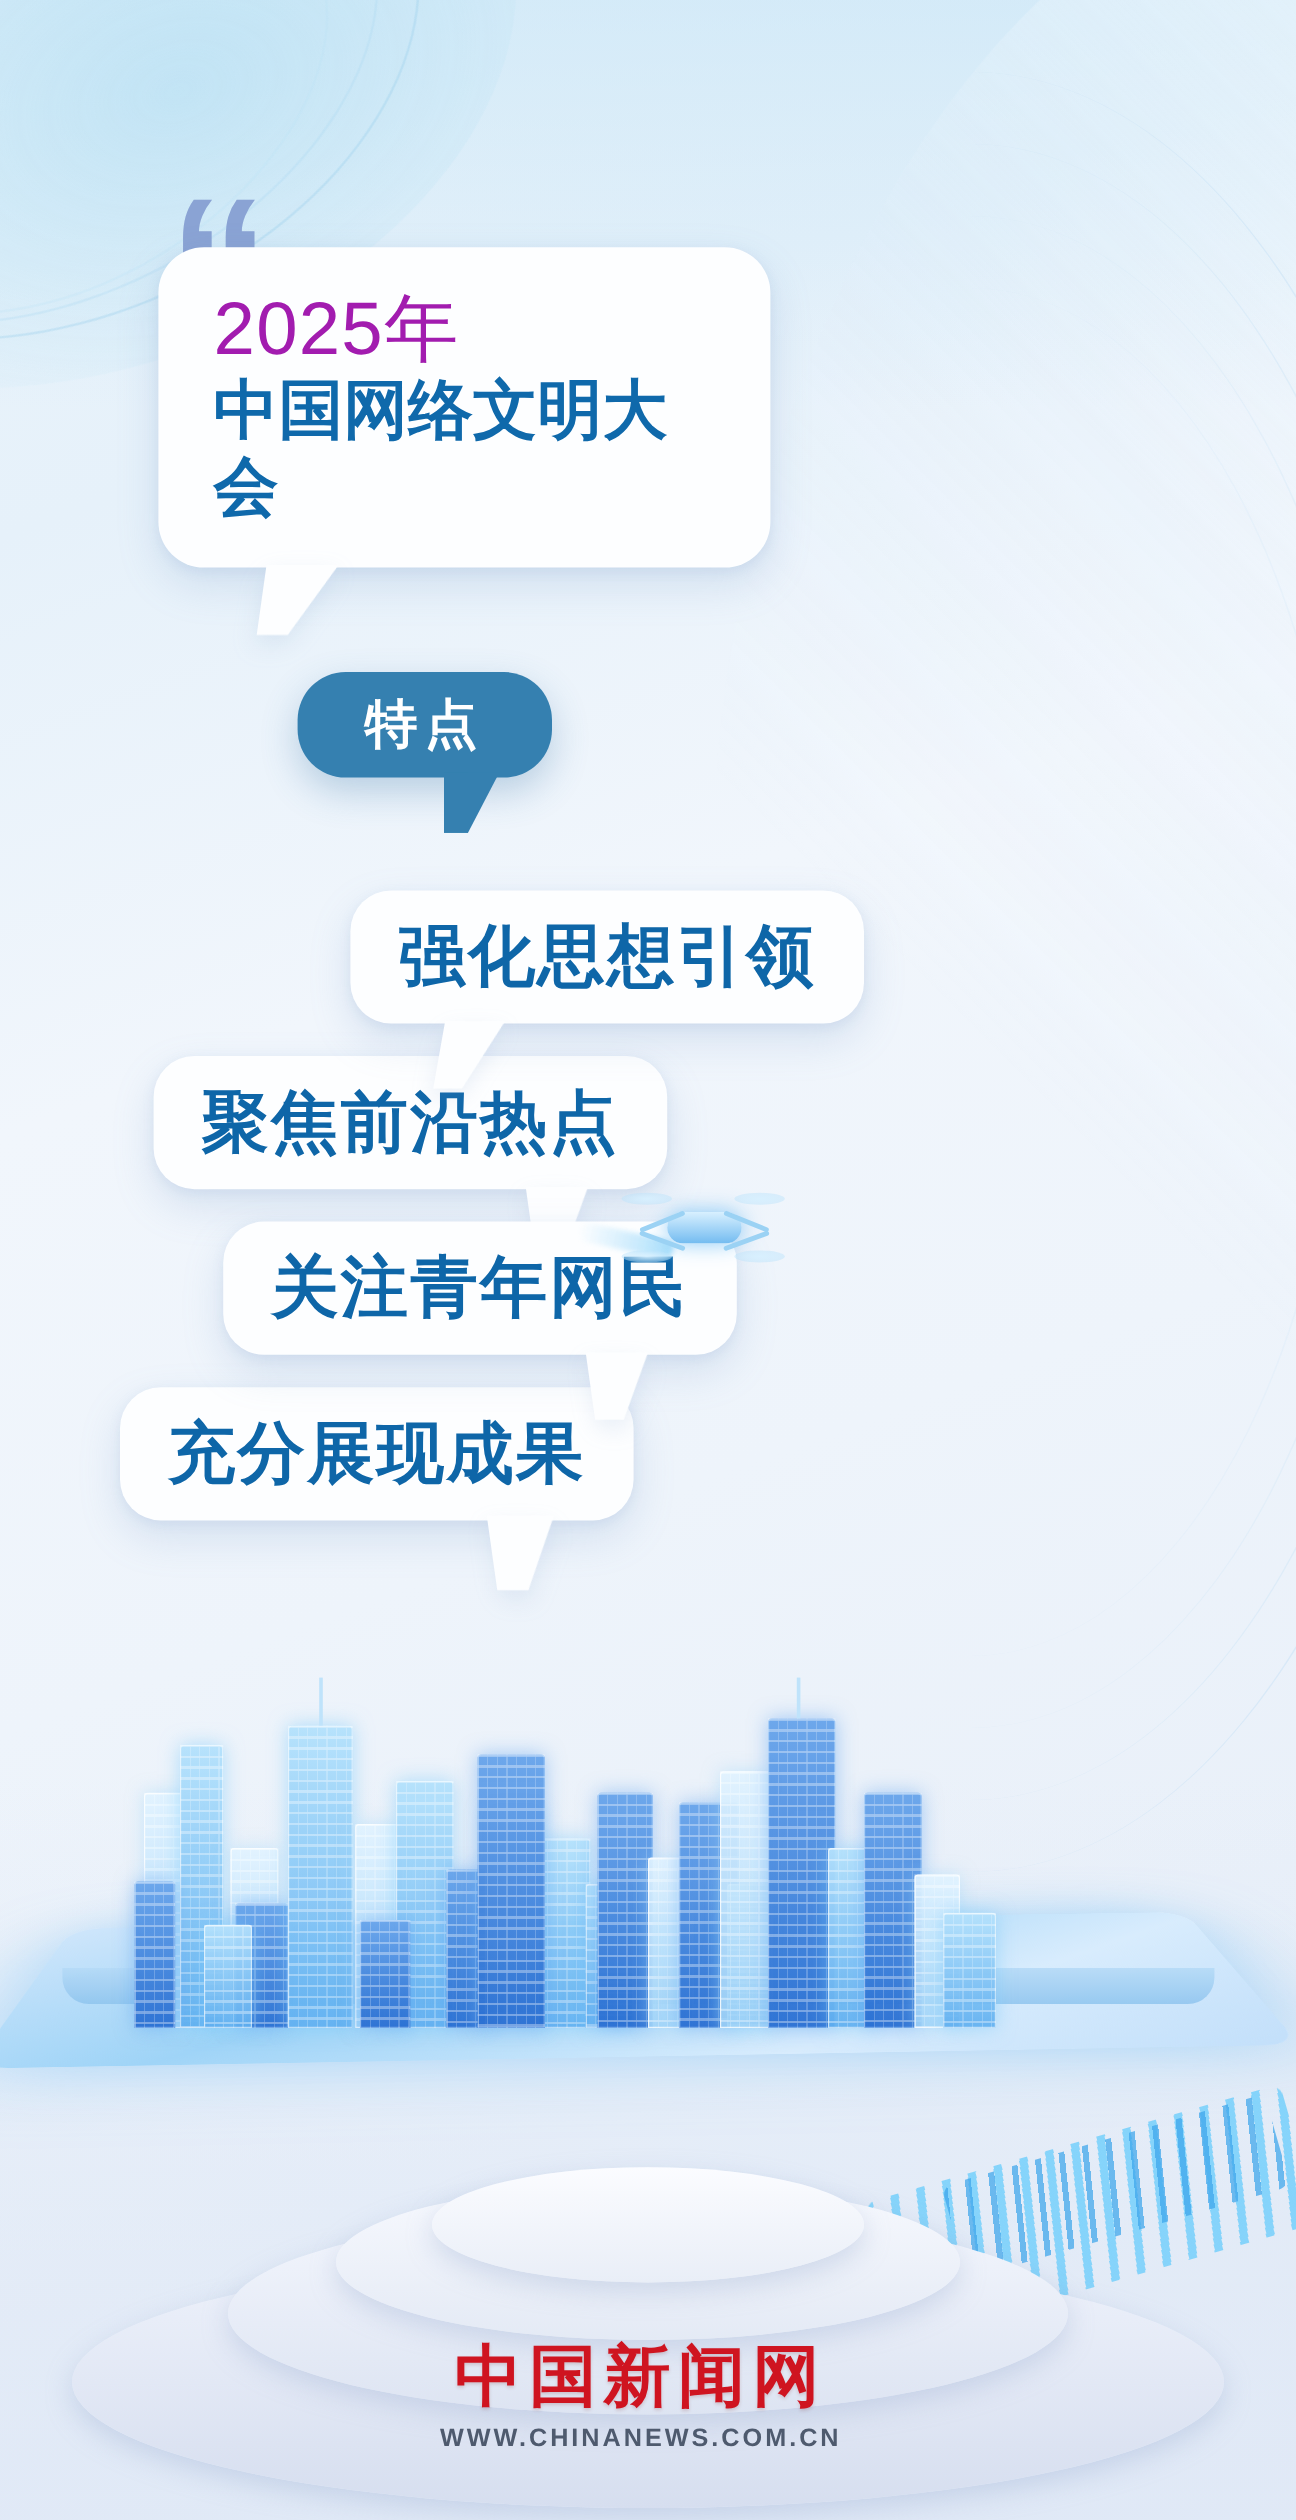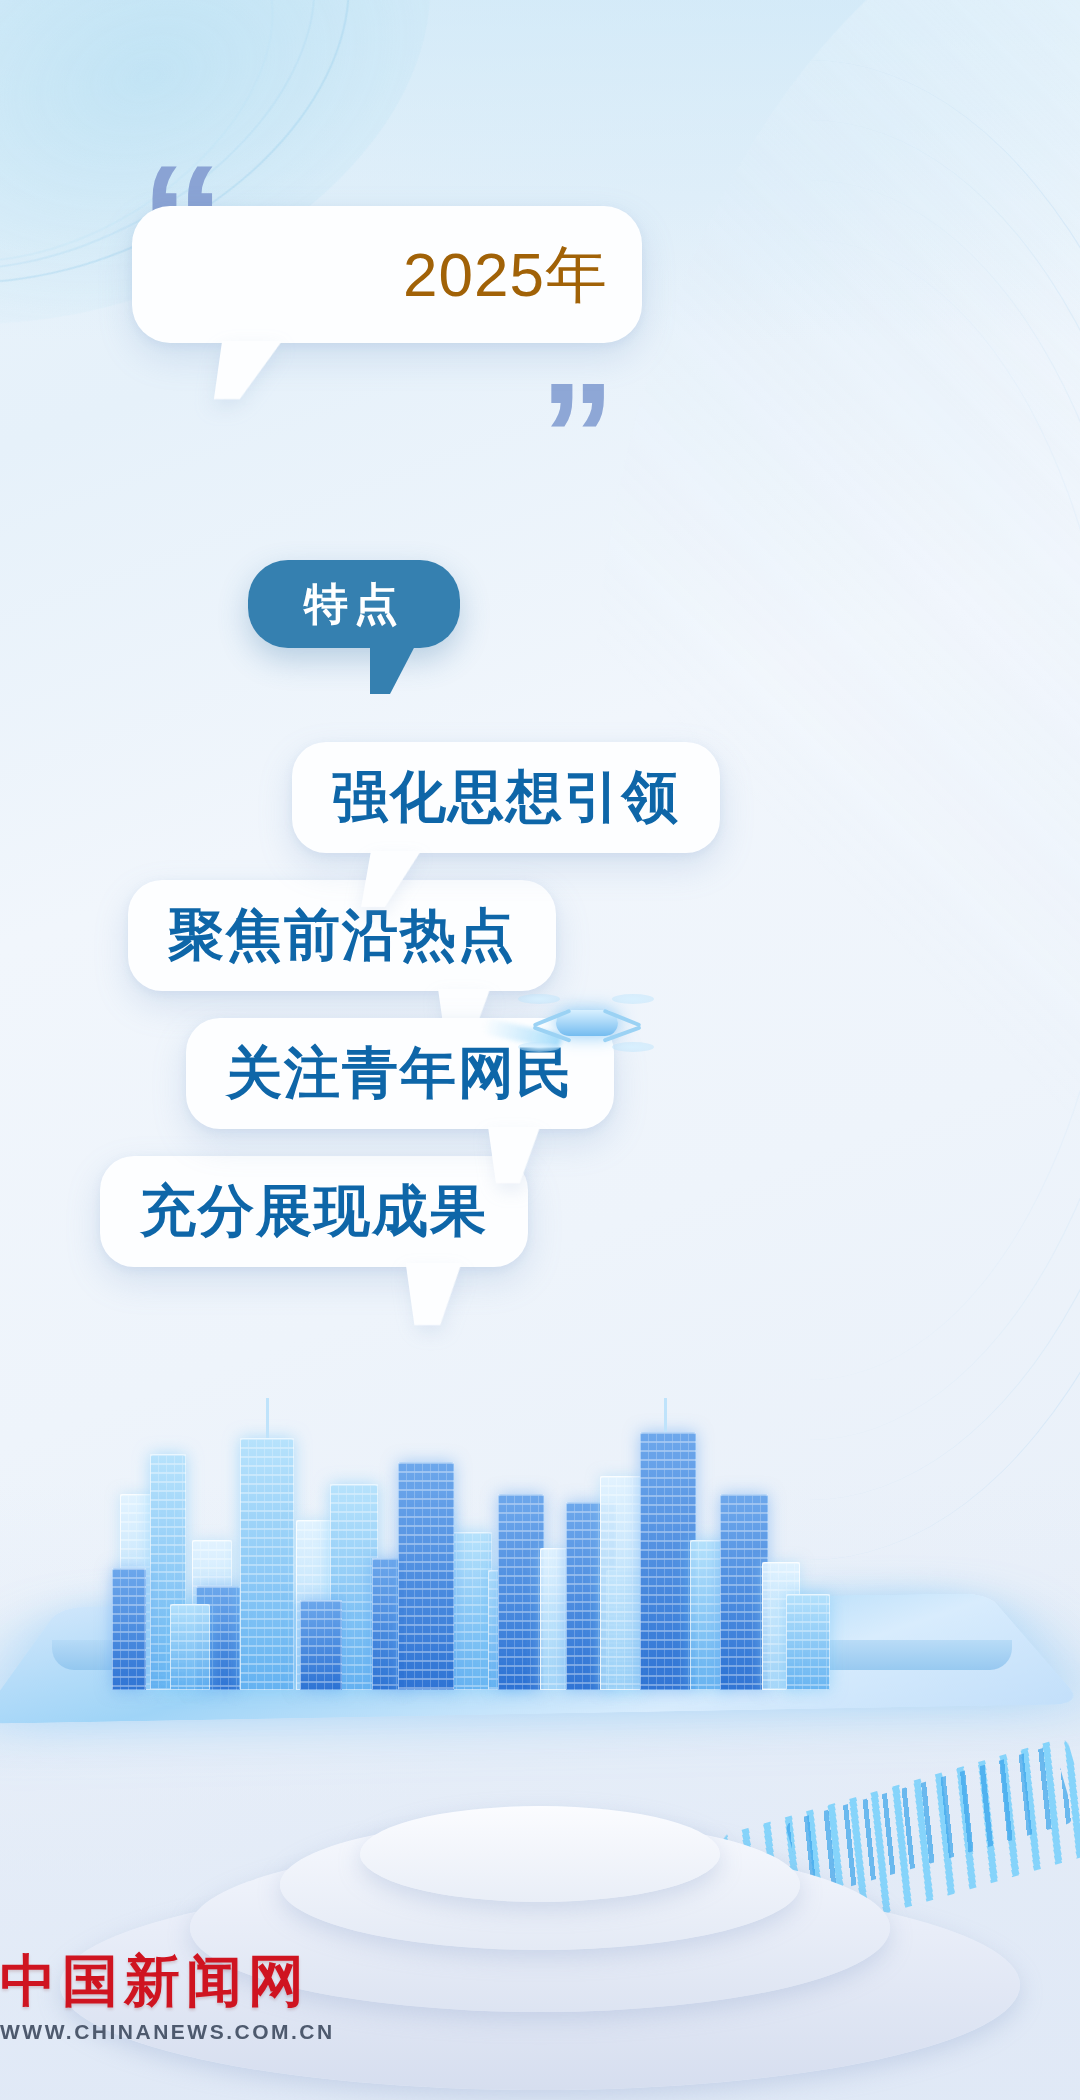--- a/index.html
+++ b/index.html
@@ -47,21 +47,21 @@
   .bubble{position:absolute;box-sizing:border-box;}
   .bub-body{
     position:relative;background:#fdfeff;border-radius:34px;
     box-shadow:0 14px 34px rgba(120,155,200,.22),0 3px 10px rgba(120,155,200,.12);
   }
   .tail{position:absolute;width:0;height:0;}
 
   
   #title-card{left:132px;top:206px;width:510px;}
   #title-card .bub-body{padding:34px 34px 34px 46px;border-radius:38px;}
-  .t-line1{color:#a16207;font-size:62px;font-weight:400;line-height:1.12;letter-spacing:1px;text-align:right;}
+  .t-line1{color:#a21caf;font-size:62px;font-weight:400;line-height:1.12;letter-spacing:1px;}
   .t-line2{color:#0f69ab;font-size:54px;font-weight:700;line-height:1.18;letter-spacing:0px;margin-top:2px;}
   #title-card .tail{
     left:86px;bottom:-56px;
     border-left:26px solid #fdfeff;border-right:34px solid transparent;
     border-top:58px solid #fdfeff;border-bottom:0;
     filter:drop-shadow(0 8px 10px rgba(120,155,200,.16));
     transform:skewX(-8deg);
   }
 
   
@@ -144,21 +144,21 @@
   .r2{bottom:88px;width:700px;height:168px;background:linear-gradient(180deg,#f3f6fd,#dde4f2);}
   .r3{bottom:150px;width:520px;height:130px;background:linear-gradient(180deg,#f7f9fe,#e4eaf5);}
   .r4{bottom:198px;width:360px;height:96px;background:linear-gradient(180deg,#fbfcff,#e9eef7);}
   .slats{position:absolute;right:-10px;bottom:196px;width:360px;height:120px;transform:rotate(-16deg);
     background:repeating-linear-gradient(100deg,rgba(110,205,250,.85) 0 7px,rgba(255,255,255,0) 7px 22px);
     border-radius:10px;filter:blur(.4px);opacity:.95;}
   .slats2{position:absolute;right:10px;bottom:238px;width:280px;height:80px;transform:rotate(-16deg);
     background:repeating-linear-gradient(100deg,rgba(60,165,235,.8) 0 5px,rgba(255,255,255,0) 5px 20px);
     border-radius:10px;opacity:.9;}
 
-  .logo{position:absolute;left:0;right:12px;bottom:56px;}
+  .logo{position:absolute;left:0;right:12px;bottom:56px;text-align:center;}
   .logo-cn{font-family:"DejaVu Serif","Liberation Serif",serif;color:#cf1420;font-size:56px;font-weight:700;
            letter-spacing:6px;line-height:1;text-shadow:0 2px 3px rgba(120,20,20,.18);}
   .logo-url{margin-top:12px;color:#4e5a6e;font-size:21px;letter-spacing:2.5px;font-weight:600;}
 </style>
 </head>
 <body>
 
 <div class="poster">
 
   <div class="bg-layer">
@@ -176,20 +176,21 @@
     </div>
     <div class="botglow"></div>
   </div>
 
   <div class="qmark qopen">“</div>
   <div class="qmark qclose">”</div>
 
   <div class="bubble" id="title-card">
     <div class="bub-body">
       <div class="t-line1">2025年</div>
+      <div class="t-line2">中国网络文明大会</div>
       <div class="tail"></div>
     </div>
   </div>
 
   <div class="bubble" id="feature-badge">
     <div class="bub-body">
       <div class="fb-text">特点</div>
       <div class="tail"></div>
     </div>
   </div>

